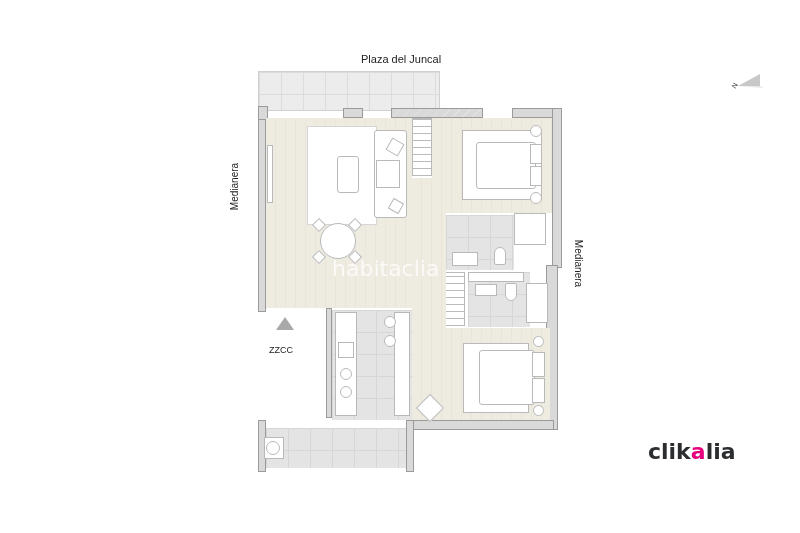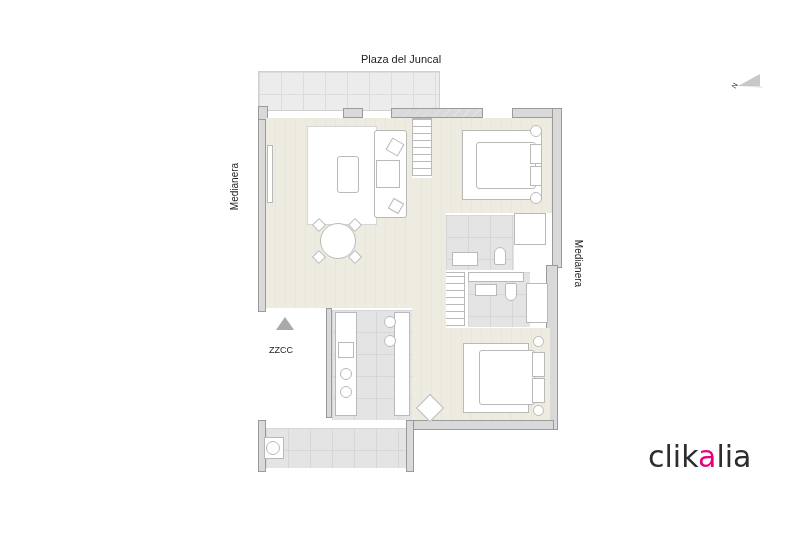--- a/index.html
+++ b/index.html
@@ -7,21 +7,21 @@
   .abs{position:absolute;}
   .label{position:absolute;font-size:10px;color:#222;white-space:nowrap;font-family:"Liberation Sans",sans-serif;}
   .vert{transform:rotate(-90deg);transform-origin:center;}
   .vert2{transform:rotate(90deg);transform-origin:center;}
   .wall{position:absolute;background:#d9d9d9;border:1px solid #9a9a9a;box-sizing:border-box;}
   .floor-wood{position:absolute;background:repeating-linear-gradient(90deg,#eeebe0 0px,#eeebe0 9px,#e9e5d8 9px,#e9e5d8 10px);}
   .floor-tile{position:absolute;background-color:#e4e4e4;background-image:linear-gradient(#d6d6d6 1px,transparent 1px),linear-gradient(90deg,#d6d6d6 1px,transparent 1px);background-size:22px 22px;}
   .terrace{position:absolute;background-color:#ececec;background-image:linear-gradient(#dcdcdc 1px,transparent 1px),linear-gradient(90deg,#dcdcdc 1px,transparent 1px);background-size:22px 22px;border:1px solid #d0d0d0;box-sizing:border-box;}
   .furn{position:absolute;background:#fff;border:1px solid #b9b9b9;box-sizing:border-box;}
   .round{border-radius:50%;}
-  .logo{position:absolute;font-family:"DejaVu Sans",sans-serif;font-weight:normal;font-size:30px;color:#2b2d2f;letter-spacing:0px;}
+  .logo{position:absolute;font-family:"DejaVu Sans",sans-serif;font-weight:bold;font-size:22px;color:#2b2d2f;letter-spacing:0px;}
   .logo .accent{color:#e6007e;}
   .watermark{position:absolute;font-family:"DejaVu Sans",sans-serif;font-size:22px;color:rgba(255,255,255,0.75);}
 </style>
 </head>
 <body>
 
 <div class="label" style="left:361px;top:53px;font-size:11px;">Plaza del Juncal</div>
 
 <div class="abs" style="left:728px;top:70px;width:40px;height:26px;">
   <svg width="40" height="26">
@@ -105,20 +105,21 @@
   <div class="furn" style="left:394px;top:312px;width:16px;height:104px;"></div>
   <div class="furn round" style="left:384px;top:316px;width:12px;height:12px;"></div>
   <div class="furn round" style="left:384px;top:335px;width:12px;height:12px;"></div>
 
   <div class="wall" style="left:258px;top:420px;width:8px;height:52px;"></div>
   <div class="wall" style="left:406px;top:420px;width:8px;height:52px;"></div>
   <div class="floor-tile" style="left:266px;top:428px;width:140px;height:40px;"></div>
   <div class="furn" style="left:264px;top:437px;width:20px;height:22px;"></div>
   <div class="furn round" style="left:266px;top:441px;width:14px;height:14px;"></div>
 
+  <div class="watermark" style="left:332px;top:256px;">habitaclia</div>
 </div>
 
 <div class="label vert" style="left:209px;top:181px;width:50px;text-align:center;">Medianera</div>
 <div class="label vert2" style="left:553px;top:258px;width:50px;text-align:center;">Medianera</div>
 
 <div class="abs" style="left:276px;top:317px;">
   <svg width="18" height="14">
       <polygon points="9,0 18,13 0,13" fill="#a9a9a9"></polygon>
     </svg>
 </div>

